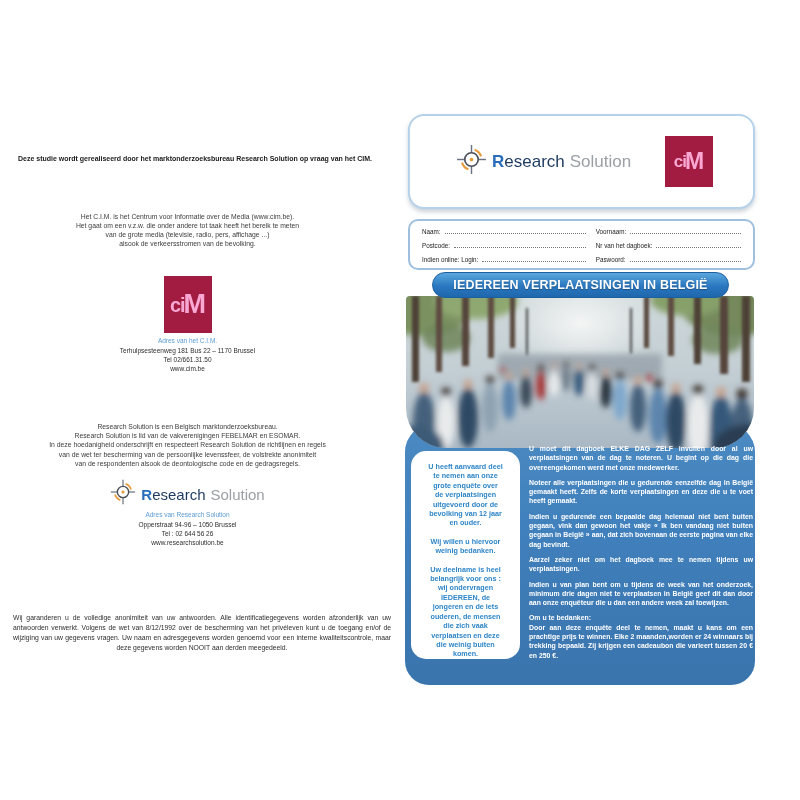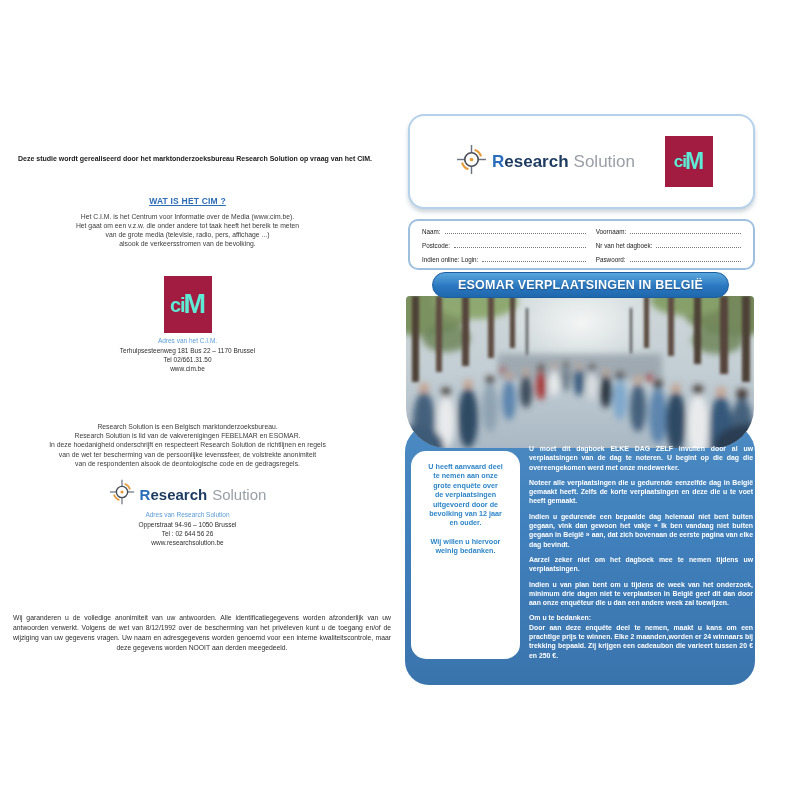--- a/index.html
+++ b/index.html
@@ -11,34 +11,34 @@
   .lp-intro{left:18px;top:154px;width:372px;font-size:7px;font-weight:bold;color:#1a1a1a;line-height:9px;}
   .lp-center{left:15px;width:345px;text-align:center;}
   .lp-h{font-size:8.5px;font-weight:bold;color:#2d6db7;text-decoration:underline;letter-spacing:.2px;}
   .lp-body{font-size:6.8px;line-height:9px;color:#3c3c3c;}
   .addr-label{font-size:6.5px;color:#5b9bd5;}
   .addr-line{font-size:6.5px;color:#2e2e2e;line-height:9px;}
   .lp-footer{left:13px;top:613px;width:378px;font-size:6.8px;line-height:10px;color:#2e2e2e;
              text-align:justify;text-align-last:center;}
 
   
-  .cim-logo{background:#a21c41;color:#5eead4;display:flex;align-items:center;justify-content:center;
+  .cim-logo{background:#a21c41;color:#f9a8d4;display:flex;align-items:center;justify-content:center;
             font-weight:bold;line-height:1;}
   .cim-logo .ci{letter-spacing:-1px;}
   .cim-logo .m{margin-left:-1px;}
   .cim-left{left:164px;top:276px;width:48px;height:57px;}
   .cim-left .ci{font-size:20px;}
   .cim-left .m{font-size:27px;}
   .cim-top{width:48px;height:51px;flex:0 0 48px;}
   .cim-top .ci{font-size:17px;}
   .cim-top .m{font-size:23px;}
 
   
   .rs-logo{display:flex;align-items:center;justify-content:center;gap:5px;}
-  .rs-research{font-weight:bold;color:#1d3a5f;}
+  .rs-research{font-weight:normal;color:#1d3a5f;}
   .rs-research b{color:#2a6ebb;}
   .rs-solution{color:#9aa0a6;}
   .rs-left{left:15px;top:479px;width:345px;}
   .rs-left .rs-research,.rs-left .rs-solution{font-size:15px;}
   .rs-top .rs-research,.rs-top .rs-solution{font-size:17px;}
 
   
   .logo-box{left:408px;top:114px;width:347px;height:95px;background:#fff;border:2px solid #b5d2ea;
             border-radius:16px;box-shadow:0 3px 4px rgba(110,130,150,.35);box-sizing:border-box;
             display:flex;align-items:center;justify-content:space-between;padding:0 40px 0 46px;z-index:4;}
@@ -73,21 +73,20 @@
   .instructions p{margin:0 0 6px 0;}
   .instructions .subhead{margin:0;}
 </style>
 </head>
 <body>
 
 <div id="canvas">
 
   <div class="abs lp-intro">Deze studie wordt gerealiseerd door het marktonderzoeksbureau Research Solution op vraag van het CIM.</div>
 
-  <div class="abs lp-center lp-h" style="top:196px;">WAT IS HET CIM ?</div>
 
   <div class="abs lp-center lp-body" style="top:212px;">
     <div>Het C.I.M. is het Centrum voor Informatie over de Media (www.cim.be).</div>
     <div>Het gaat om een v.z.w. die onder andere tot taak heeft het bereik te meten</div>
     <div>van de grote media (televisie, radio, pers, affichage ...)</div>
     <div>alsook de verkeersstromen van de bevolking.</div>
   </div>
 
   <div class="abs cim-logo cim-left">
     <span class="ci">ci</span>
@@ -177,21 +176,21 @@
         <span class="lbl">Indien online: Login:</span>
           <span class="dots"></span>
       </div>
       <div class="form-cell r">
         <span class="lbl">Paswoord:</span>
           <span class="dots"></span>
       </div>
     </div>
   </div>
 
-  <div class="abs banner">ESOMAR VERPLAATSINGEN IN BELGIË</div>
+  <div class="abs banner">IEDEREEN VERPLAATSINGEN IN BELGIË</div>
 
   <div class="abs panel"></div>
 
   <div class="abs photo">
     <svg width="348" height="152" viewBox="0 0 348 152" preserveAspectRatio="none">
       <defs>
         <linearGradient id="sky" x1="0" y1="0" x2="0" y2="1">
           <stop offset="0" stop-color="#cfd8da"></stop>
             <stop offset=".5" stop-color="#c3ced4"></stop>
             <stop offset="1" stop-color="#a9b8c4"></stop>
@@ -275,20 +274,21 @@
         <ellipse cx="342" cy="150" rx="34" ry="22" fill="#2c3e52"></ellipse>
         <circle cx="243" cy="82" r="3" fill="#b02828"></circle>
         <circle cx="97" cy="74" r="2.5" fill="#b03838"></circle>
       </g>
     </svg>
   </div>
 
   <div class="abs intro-box">
     <p>U heeft aanvaard deel te nemen aan onze grote enquête over de verplaatsingen uitgevoerd door de bevolking van 12 jaar en ouder.</p>
     <p>Wij willen u hiervoor weinig bedanken.</p>
+    <p><span>Uw deelname is heel belangrijk voor ons : wij ondervragen </span><span>IEDEREEN</span><span>, de jongeren en de iets ouderen, de mensen die zich vaak verplaatsen en deze die weinig buiten komen.</span></p>
   </div>
 
   <div class="abs instructions">
     <p><span>U moet dit dagboek </span><span>ELKE DAG ZELF</span><span> invullen door al uw verplaatsingen van de dag te noteren. U begint op die dag die overeengekomen werd met onze medewerker.</span></p>
     <p>Noteer alle verplaatsingen die u gedurende eenzelfde dag in België gemaakt heeft. Zelfs de korte verplaatsingen en deze die u te voet heeft gemaakt.</p>
     <p>Indien u gedurende een bepaalde dag helemaal niet bent buiten gegaan, vink dan gewoon het vakje « Ik ben vandaag niet buiten gegaan in België » aan, dat zich bovenaan de eerste pagina van elke dag bevindt.</p>
     <p>Aarzel zeker niet om het dagboek mee te nemen tijdens uw verplaatsingen.</p>
     <p>Indien u van plan bent om u tijdens de week van het onderzoek, minimum drie dagen niet te verplaatsen in België geef dit dan door aan onze enquêteur die u dan een andere week zal toewijzen.</p>
     <p class="subhead">Om u te bedanken:</p>
     <p>Door aan deze enquête deel te nemen, maakt u kans om een prachtige prijs te winnen. Elke 2 maanden,worden er 24 winnaars bij trekking bepaald. Zij krijgen een cadeaubon die varieert tussen 20 € en 250 €.</p>

